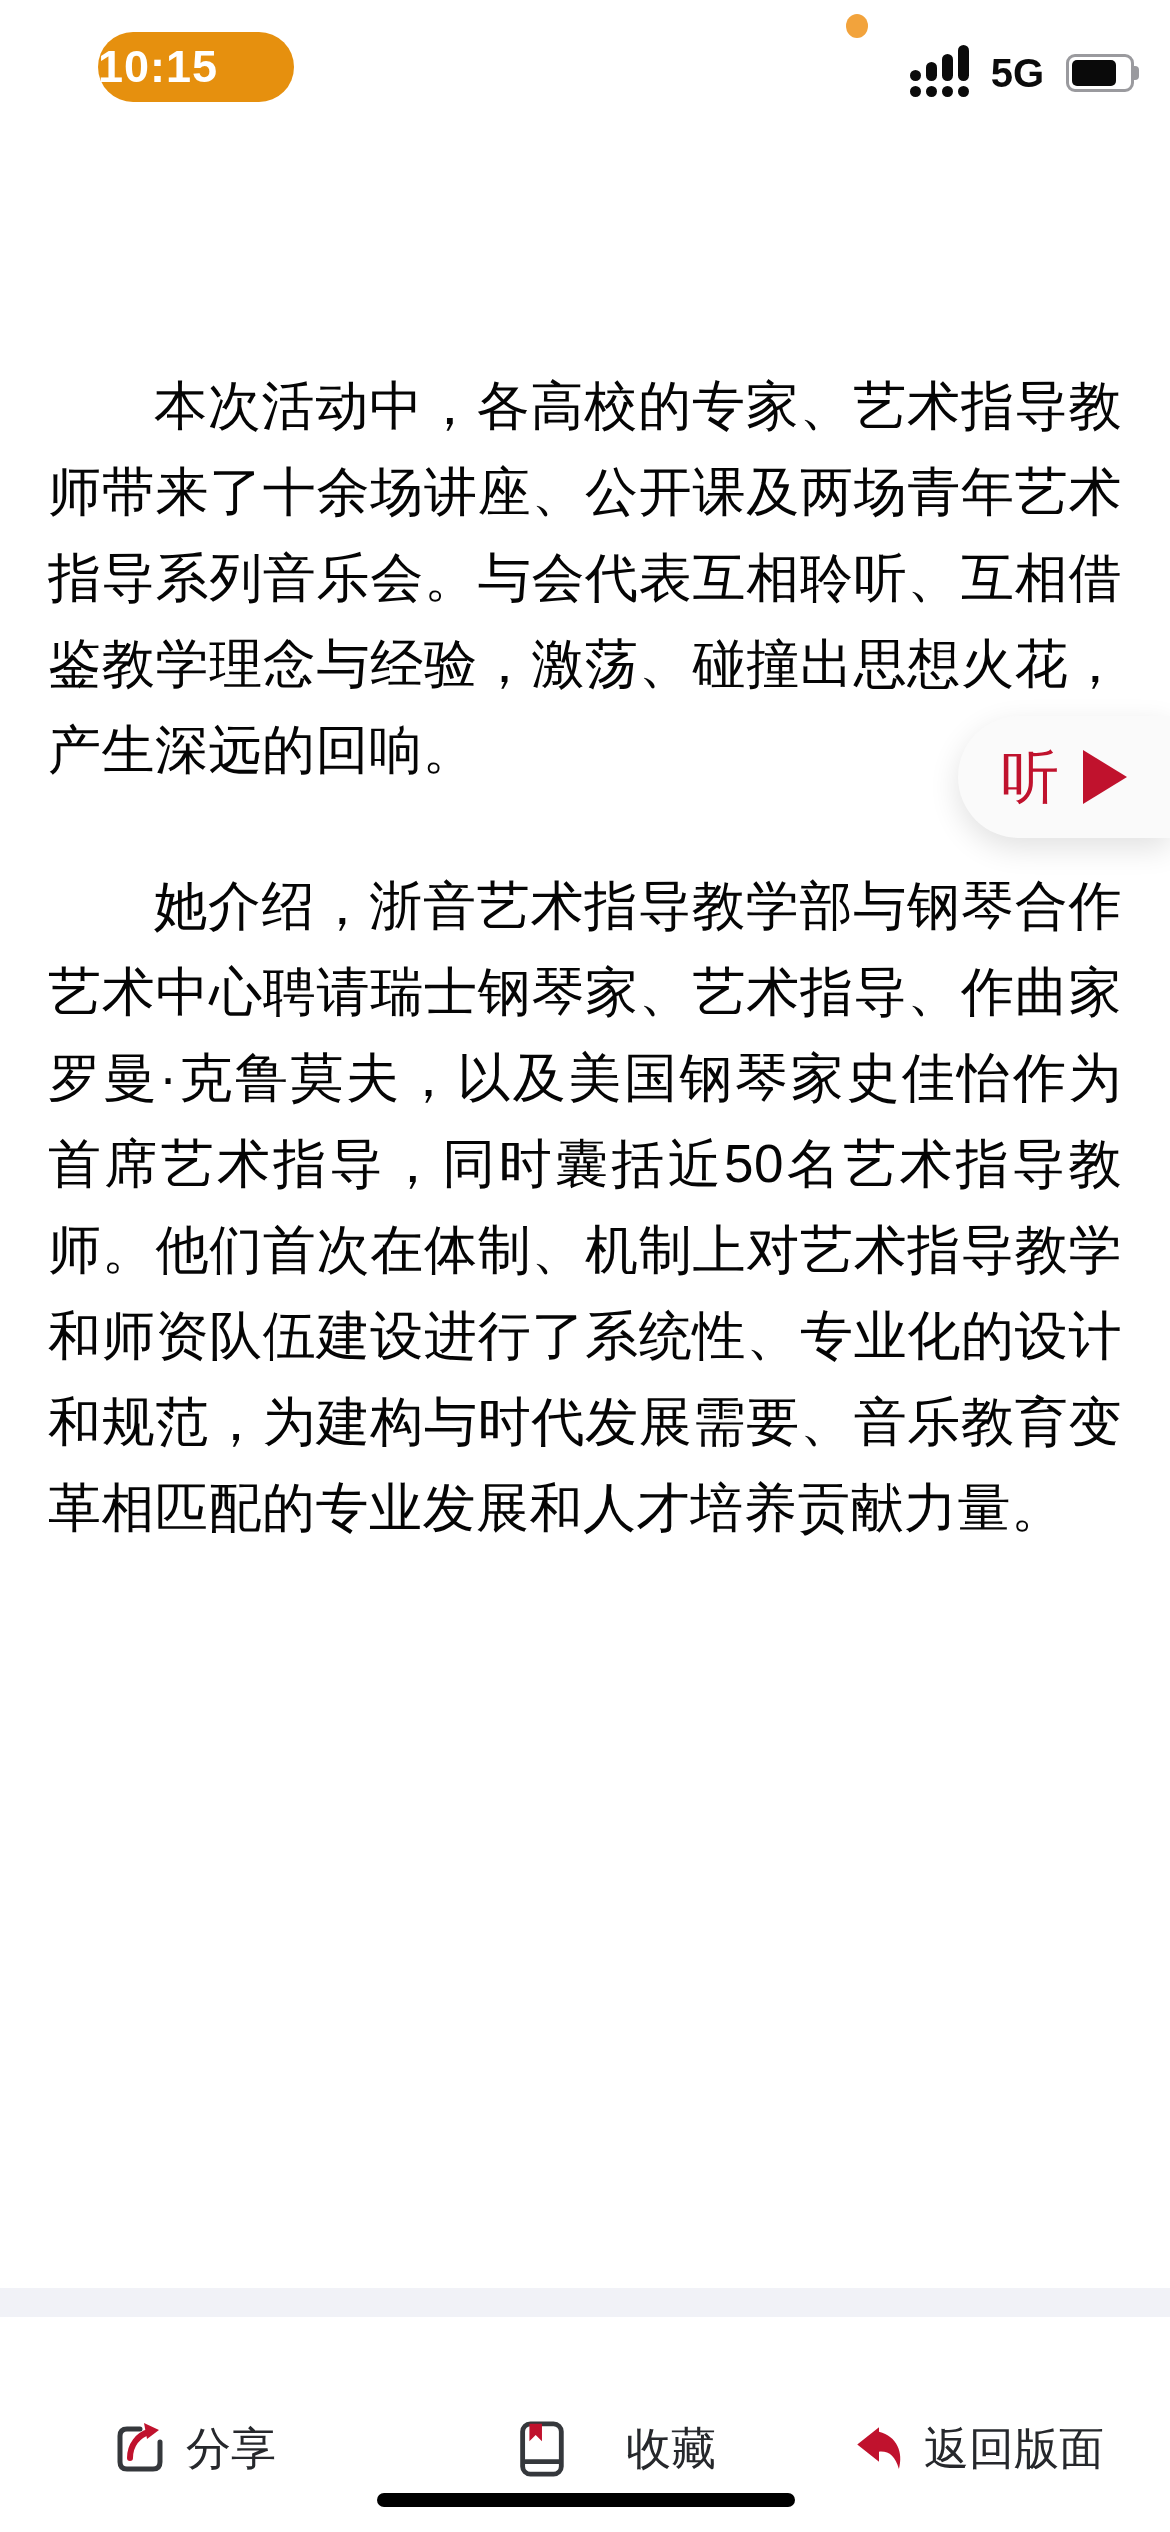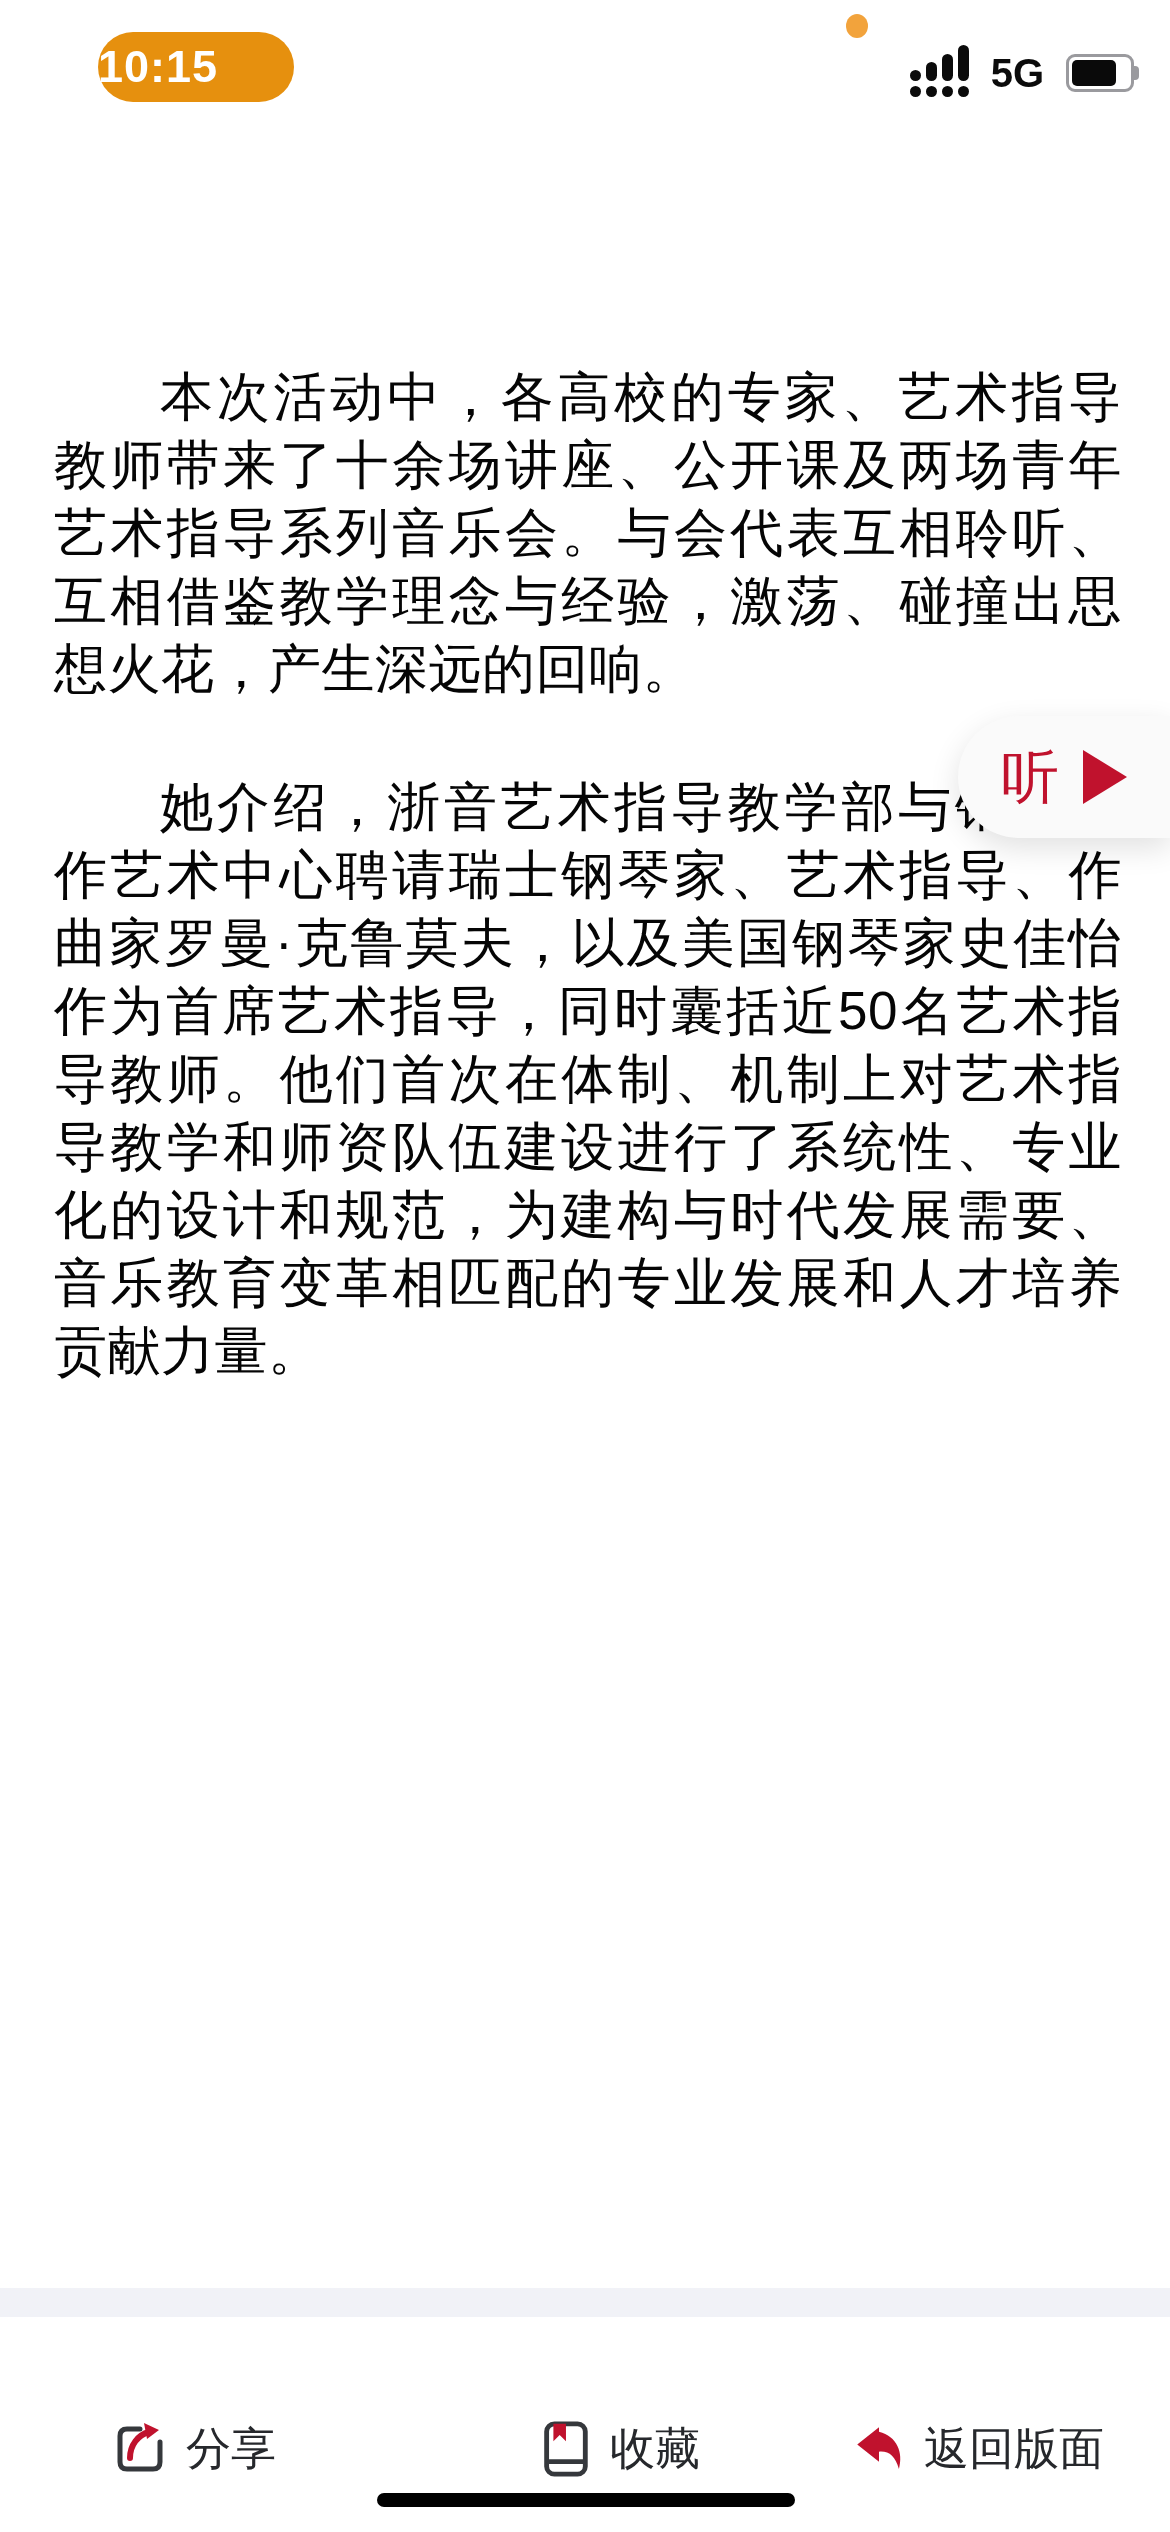--- a/index.html
+++ b/index.html
@@ -56,22 +56,22 @@
   .cap-divider { width:2px; height:52px; background:#dadada; }
   .target-ring {
     width:34px; height:34px; border:8px solid #0c0c0c; border-radius:50%;
     display:flex; align-items:center; justify-content:center;
   }
   .target-dot { width:19px; height:19px; border-radius:50%; background:#0c0c0c; }
 
   
   .article {
     position:absolute; left:48px; right:48px; top:363px;
-    font-size:53px; line-height:68px; color:#050505;
-    text-align:justify; letter-spacing:0.5px;margin-left:6px;
+    font-size:53px; line-height:86px; color:#050505;
+    text-align:justify; letter-spacing:0.5px;
   }
   .article p { margin:0 0 70px 0; text-indent:2em; }
 
   
   .listen-btn {
     position:absolute; right:0; top:716px; width:212px; height:122px;
     background:#fafafa; border-radius:61px 0 0 61px;
     box-shadow:0 10px 30px rgba(0,0,0,0.12);
     display:flex; align-items:center; justify-content:center; gap:24px;
     cursor:pointer; z-index:5;
@@ -87,21 +87,21 @@
   
   .divider-band { position:absolute; left:0; right:0; top:2288px; height:29px; background:#F1F2F7; }
   .toolbar { position:absolute; left:0; right:0; top:2317px; height:215px; background:#fff; }
   .tb-item {
     position:absolute; top:98px; height:64px;
     display:flex; align-items:flex-end; cursor:pointer;
   }
   .tb-item svg { display:block; }
   .tb-label { font-size:45px; color:#26282c; margin-left:16px; white-space:nowrap; }
   .tb-share { left:110px; }
-  .tb-fav   { left:536px; }
+  .tb-fav   { left:512px;gap:40px; }
   .tb-back  { left:850px; }
 
   .home-indicator {
     position:absolute; left:377px; top:2493px; width:418px; height:14px;
     background:#000; border-radius:7px; z-index:6;
   }
 </style>
 </head>
 <body>
 

